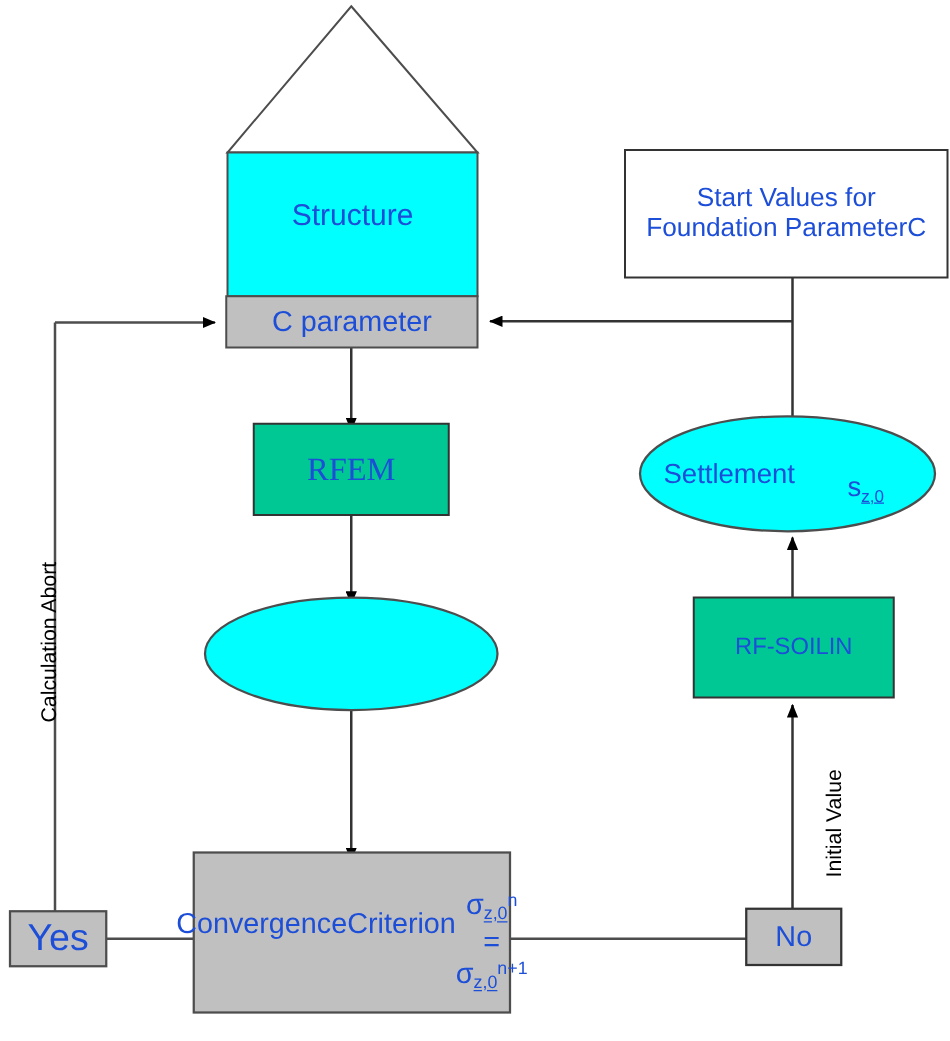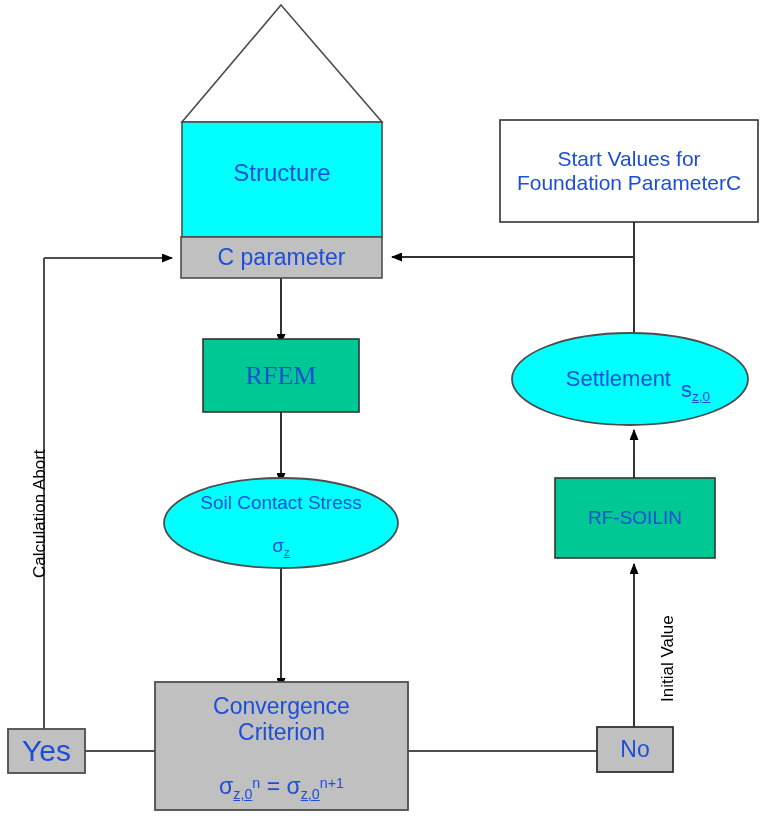--- a/index.html
+++ b/index.html
@@ -106,38 +106,32 @@
 
   <div class="node-label" style="left:181px; top:239px; width:201px; height:37px; font-size:23px;">C parameter</div>
 
   <div class="node-label" style="left:498px; top:134px; width:262px; height:74px; font-size:21px; flex-direction:column;">
     <span>Start Values for</span>
     <span>Foundation ParameterC</span>
   </div>
 
   <div class="node-label" style="left:203px; top:357px; width:156px; height:38px; font-size:26px;font-family:Liberation Serif, serif;">RFEM</div>
 
-  <div class="node-label" style="left:164px; top:498px; width:234px; height:54px; font-size:19px; flex-direction:column;">
-    <span>Soil Contact Stress</span>
-    <span>
-      <span>σ</span><span class="sub">z</span>
-    </span>
-  </div>
 
-  <div class="node-label" style="left:520px; top:362px; width:236px; height:34px; font-size:22px;">
+  <div class="node-label" style="left:501px; top:362px; width:236px; height:34px; font-size:22px;gap:16px;">
     <span>Settlement</span>
     <span style="display:inline-block; width:10px;"></span>
     <span>
       <span>s</span><span class="sub">z,0</span>
     </span>
   </div>
 
   <div class="node-label" style="left:555px; top:500px; width:160px; height:36px; font-size:19px;">RF-SOILIN</div>
 
-  <div class="node-label" style="left:155px; top:694px; width:253px; height:90px; font-size:23px; flex-direction:column;justify-content:space-between;">
+  <div class="node-label" style="left:155px; top:694px; width:253px; height:90px; font-size:23px; flex-direction:row;">
     <span>Convergence</span>
     <span>Criterion</span>
     <span style="margin-top:3px;">
       <span>σ</span><span class="sub">z,0</span><span class="sup">n</span><span> = </span><span>σ</span><span class="sub">z,0</span><span class="sup">n+1</span>
     </span>
   </div>
 
   <div class="node-label" style="left:8px; top:731px; width:77px; height:40px; font-size:30px;">Yes</div>
 
   <div class="node-label" style="left:597px; top:730px; width:76px; height:40px; font-size:23px;">No</div>

